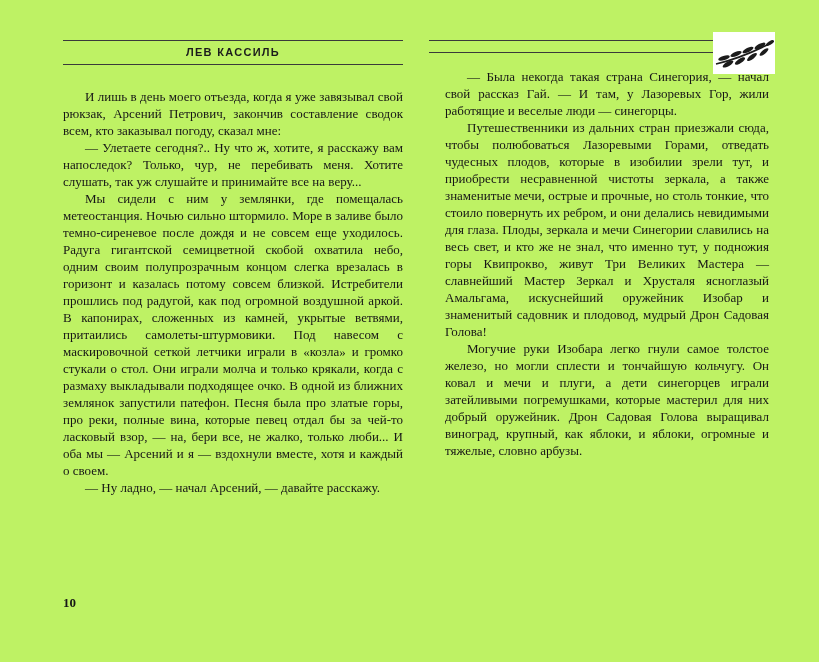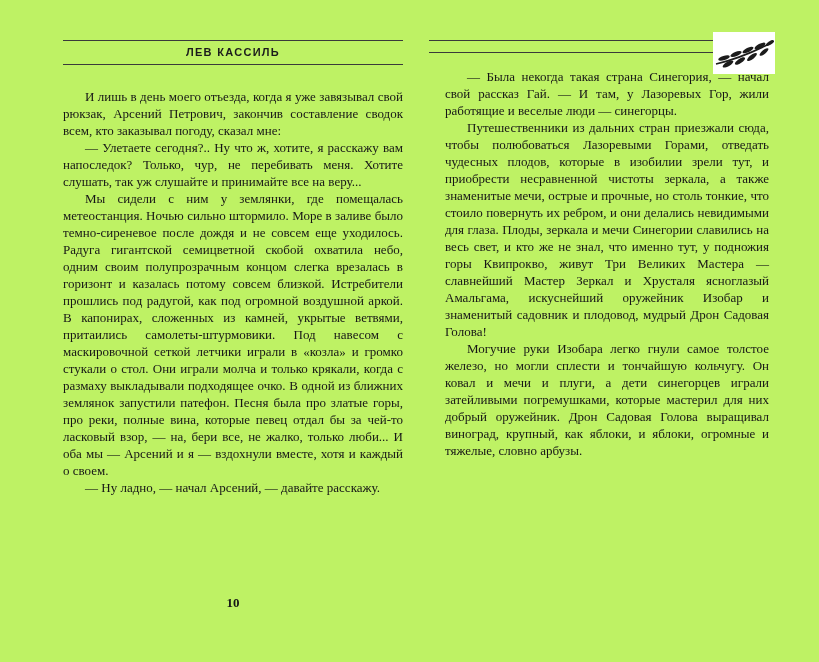--- a/index.html
+++ b/index.html
@@ -84,21 +84,21 @@
     line-height: 11px;
     color: #1c1c1c;
   }
   .page-right .page-body { margin-top: 15px; margin-left: 16px; }
 
   .page-number {
     position: absolute;
     top: 555px;
     left: 0;
     right: 0;
-    text-align: center;
+    text-align: left;
     font-weight: bold;
     font-size: 13px;
     color: #161616;
   }
 </style>
 </head>
 <body>
 
 <div class="spread">
 

